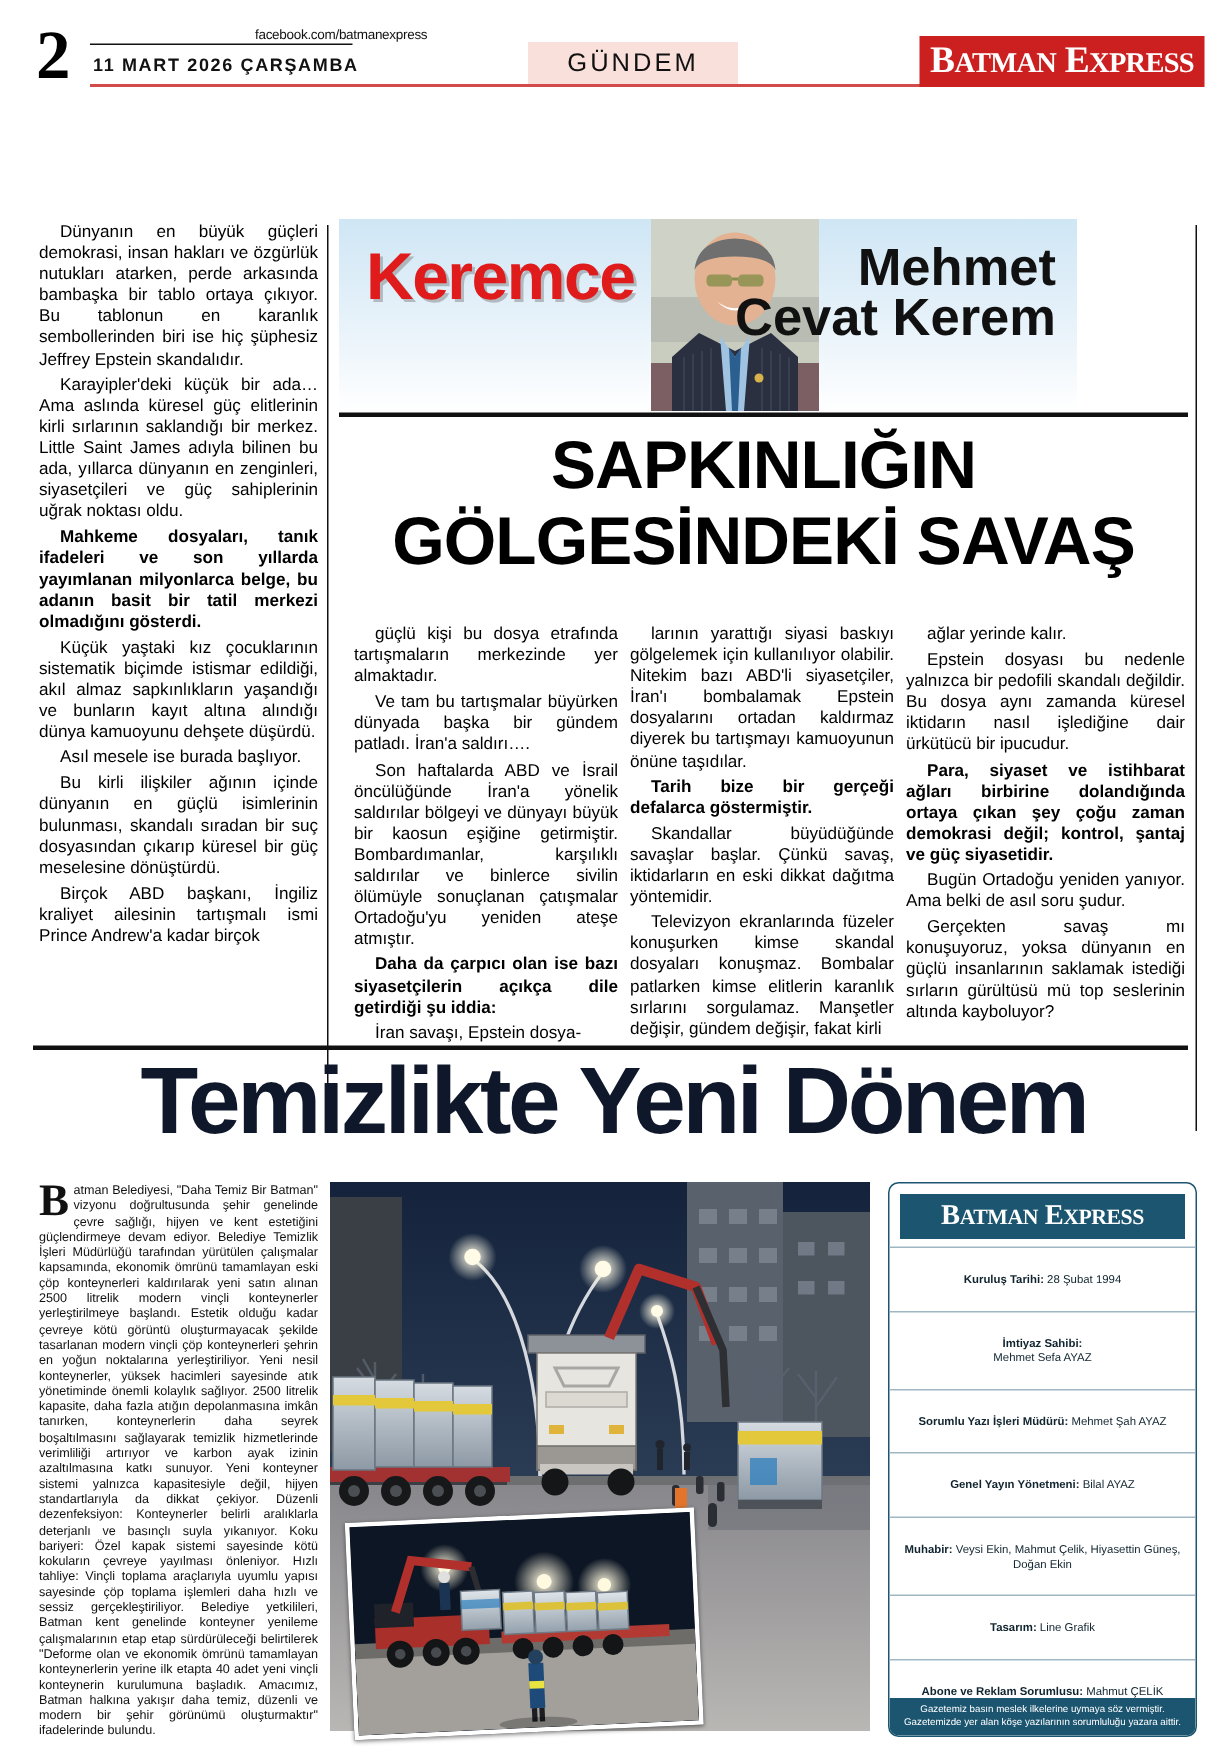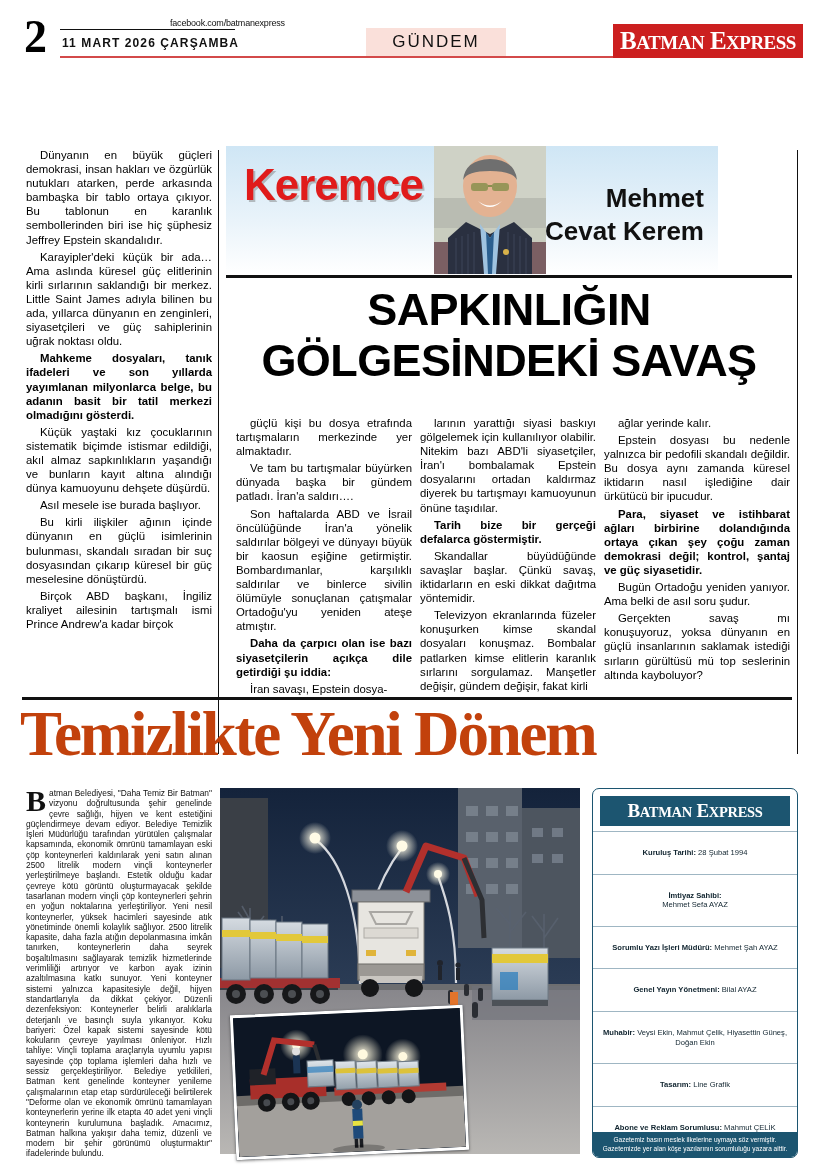--- a/index.html
+++ b/index.html
@@ -19,21 +19,21 @@
   .fb{
     position:absolute;left:170px;top:18px;font-size:9px;letter-spacing:-0.2px;
     font-family:"Liberation Sans", sans-serif;color:#111;
   }
   .hdr-date{
     position:absolute;left:62px;top:36px;font-size:12px;font-weight:bold;
     letter-spacing:1.1px;font-family:"Liberation Sans", sans-serif;color:#111;
   }
   .hdr-rule-red{position:absolute;left:60px;top:56px;width:575px;height:2px;background:#d34a4a;}
   .section-tag{
-    position:absolute;left:366px;top:28px;width:140px;height:28px;background:#fae0da;
+    position:absolute;left:352px;top:28px;width:140px;height:28px;background:#fae0da;
     display:flex;align-items:center;justify-content:center;
   }
   .section-tag span{font-size:17px;letter-spacing:2px;color:#111;font-family:"Liberation Sans", sans-serif;}
   .logo-box{
     position:absolute;right:12px;top:24px;width:190px;height:34px;background:#cc1f1f;
     display:flex;align-items:center;justify-content:center;overflow:hidden;
   }
   .logo-box .logo-txt{
     color:#fff;font-weight:bold;font-size:25px;letter-spacing:-0.5px;
     font-family:"Liberation Serif", serif;white-space:nowrap;
@@ -68,35 +68,35 @@
     color:#e01b1b;font-family:"Liberation Sans", sans-serif;
     letter-spacing:-1px;text-shadow:2px 2px 0 rgba(120,120,120,.45);
     font-style:normal;
   }
   .author-photo{
     position:absolute;left:208px;top:0px;width:112px;height:128px;overflow:hidden;
     background:#cfd8dd;
   }
   .author-name{
     position:absolute;right:14px;top:16px;text-align:right;font-weight:bold;
-    font-size:26px;line-height:33px;color:#111;font-family:"Liberation Sans", sans-serif;margin-top:20px;
+    font-size:35px;line-height:33px;color:#111;font-family:"Liberation Sans", sans-serif;
   }
   .head-rule{position:absolute;left:226px;top:203px;width:566px;height:3px;background:#111;}
   .headline{
     position:absolute;left:226px;top:212px;width:566px;text-align:center;
     font-size:45px;line-height:51px;font-weight:bold;letter-spacing:-0.6px;
     font-family:"Liberation Sans", sans-serif;color:#000;
   }
 
   
   .lower-rule{position:absolute;left:22px;top:697px;width:770px;height:3px;background:#111;}
   .big-headline{
-    position:absolute;left:20px;top:700px;width:778px;text-align:left;
+    position:absolute;left:20px;top:700px;width:778px;text-align:center;
     font-size:63px;line-height:68px;font-weight:bold;letter-spacing:-2.2px;
-    font-family:Liberation Serif, serif;color:#c2410c;white-space:nowrap;
+    font-family:Liberation Sans, sans-serif;color:#0f172a;white-space:nowrap;
   }
   .lower-body{
     position:absolute;left:26px;top:788px;width:186px;font-size:8.4px;line-height:10.3px;
     text-align:justify;font-family:"Liberation Sans", sans-serif;color:#111;
   }
   .dropcap{
     float:left;font-size:30px;line-height:24px;font-weight:bold;padding:1px 3px 0 0;
     font-family:"Liberation Serif", serif;
   }
 

